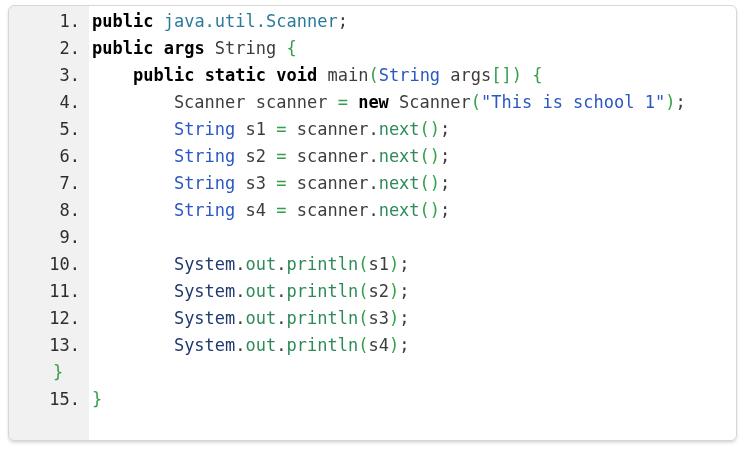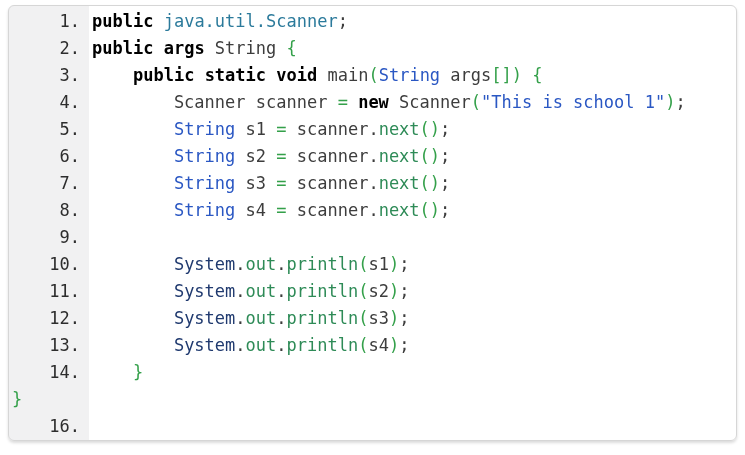--- a/index.html
+++ b/index.html
@@ -55,16 +55,15 @@
     <div class="line"><span class="ln">4.</span><span class="code"><span style="color: rgb(61, 61, 61);">        Scanner scanner </span><span style="color: rgb(52, 160, 74);">=</span><span style="color: rgb(61, 61, 61);"> </span><span class="tok-kw" style="color: rgb(0, 0, 0);">new</span><span style="color: rgb(61, 61, 61);"> Scanner</span><span style="color: rgb(52, 160, 74);">(</span><span style="color: rgb(42, 87, 195);">"This is school 1"</span><span style="color: rgb(52, 160, 74);">)</span><span style="color: rgb(61, 61, 61);">;</span></span></div>
     <div class="line"><span class="ln">5.</span><span class="code"><span style="color: rgb(61, 61, 61);">        </span><span style="color: rgb(42, 87, 195);">String</span><span style="color: rgb(61, 61, 61);"> s1 </span><span style="color: rgb(52, 160, 74);">=</span><span style="color: rgb(61, 61, 61);"> scanner.</span><span style="color: rgb(46, 139, 87);">next</span><span style="color: rgb(52, 160, 74);">()</span><span style="color: rgb(61, 61, 61);">;</span></span></div>
     <div class="line"><span class="ln">6.</span><span class="code"><span style="color: rgb(61, 61, 61);">        </span><span style="color: rgb(42, 87, 195);">String</span><span style="color: rgb(61, 61, 61);"> s2 </span><span style="color: rgb(52, 160, 74);">=</span><span style="color: rgb(61, 61, 61);"> scanner.</span><span style="color: rgb(46, 139, 87);">next</span><span style="color: rgb(52, 160, 74);">()</span><span style="color: rgb(61, 61, 61);">;</span></span></div>
     <div class="line"><span class="ln">7.</span><span class="code"><span style="color: rgb(61, 61, 61);">        </span><span style="color: rgb(42, 87, 195);">String</span><span style="color: rgb(61, 61, 61);"> s3 </span><span style="color: rgb(52, 160, 74);">=</span><span style="color: rgb(61, 61, 61);"> scanner.</span><span style="color: rgb(46, 139, 87);">next</span><span style="color: rgb(52, 160, 74);">()</span><span style="color: rgb(61, 61, 61);">;</span></span></div>
     <div class="line"><span class="ln">8.</span><span class="code"><span style="color: rgb(61, 61, 61);">        </span><span style="color: rgb(42, 87, 195);">String</span><span style="color: rgb(61, 61, 61);"> s4 </span><span style="color: rgb(52, 160, 74);">=</span><span style="color: rgb(61, 61, 61);"> scanner.</span><span style="color: rgb(46, 139, 87);">next</span><span style="color: rgb(52, 160, 74);">()</span><span style="color: rgb(61, 61, 61);">;</span></span></div>
     <div class="line"><span class="ln">9.</span><span class="code">&nbsp;</span></div>
     <div class="line"><span class="ln">10.</span><span class="code"><span style="color: rgb(61, 61, 61);">        </span><span style="color: rgb(32, 58, 111);">System</span><span style="color: rgb(61, 61, 61);">.</span><span style="color: rgb(46, 139, 87);">out</span><span style="color: rgb(61, 61, 61);">.</span><span style="color: rgb(46, 139, 87);">println</span><span style="color: rgb(52, 160, 74);">(</span><span style="color: rgb(61, 61, 61);">s1</span><span style="color: rgb(52, 160, 74);">)</span><span style="color: rgb(61, 61, 61);">;</span></span></div>
     <div class="line"><span class="ln">11.</span><span class="code"><span style="color: rgb(61, 61, 61);">        </span><span style="color: rgb(32, 58, 111);">System</span><span style="color: rgb(61, 61, 61);">.</span><span style="color: rgb(46, 139, 87);">out</span><span style="color: rgb(61, 61, 61);">.</span><span style="color: rgb(46, 139, 87);">println</span><span style="color: rgb(52, 160, 74);">(</span><span style="color: rgb(61, 61, 61);">s2</span><span style="color: rgb(52, 160, 74);">)</span><span style="color: rgb(61, 61, 61);">;</span></span></div>
     <div class="line"><span class="ln">12.</span><span class="code"><span style="color: rgb(61, 61, 61);">        </span><span style="color: rgb(32, 58, 111);">System</span><span style="color: rgb(61, 61, 61);">.</span><span style="color: rgb(46, 139, 87);">out</span><span style="color: rgb(61, 61, 61);">.</span><span style="color: rgb(46, 139, 87);">println</span><span style="color: rgb(52, 160, 74);">(</span><span style="color: rgb(61, 61, 61);">s3</span><span style="color: rgb(52, 160, 74);">)</span><span style="color: rgb(61, 61, 61);">;</span></span></div>
     <div class="line"><span class="ln">13.</span><span class="code"><span style="color: rgb(61, 61, 61);">        </span><span style="color: rgb(32, 58, 111);">System</span><span style="color: rgb(61, 61, 61);">.</span><span style="color: rgb(46, 139, 87);">out</span><span style="color: rgb(61, 61, 61);">.</span><span style="color: rgb(46, 139, 87);">println</span><span style="color: rgb(52, 160, 74);">(</span><span style="color: rgb(61, 61, 61);">s4</span><span style="color: rgb(52, 160, 74);">)</span><span style="color: rgb(61, 61, 61);">;</span></span></div>
-    <div class="line"><span class="ln">14.</span><span class="code"><span style="color: rgb(61, 61, 61);">    </span><span style="color: rgb(52, 160, 74);">}</span></span></div>
-    <div class="line"><span class="code"><span style="color: rgb(52, 160, 74);">}</span></span></div>
-    <div class="line"><span class="ln">16.</span><span class="code">&nbsp;</span></div>
+    <div class="line"><span class="code"><span style="color: rgb(61, 61, 61);">    </span><span style="color: rgb(52, 160, 74);">}</span></span></div>
+    <div class="line"><span class="ln">15.</span><span class="code"><span style="color: rgb(52, 160, 74);">}</span></span></div>
   </div>
 
 </body></html>

